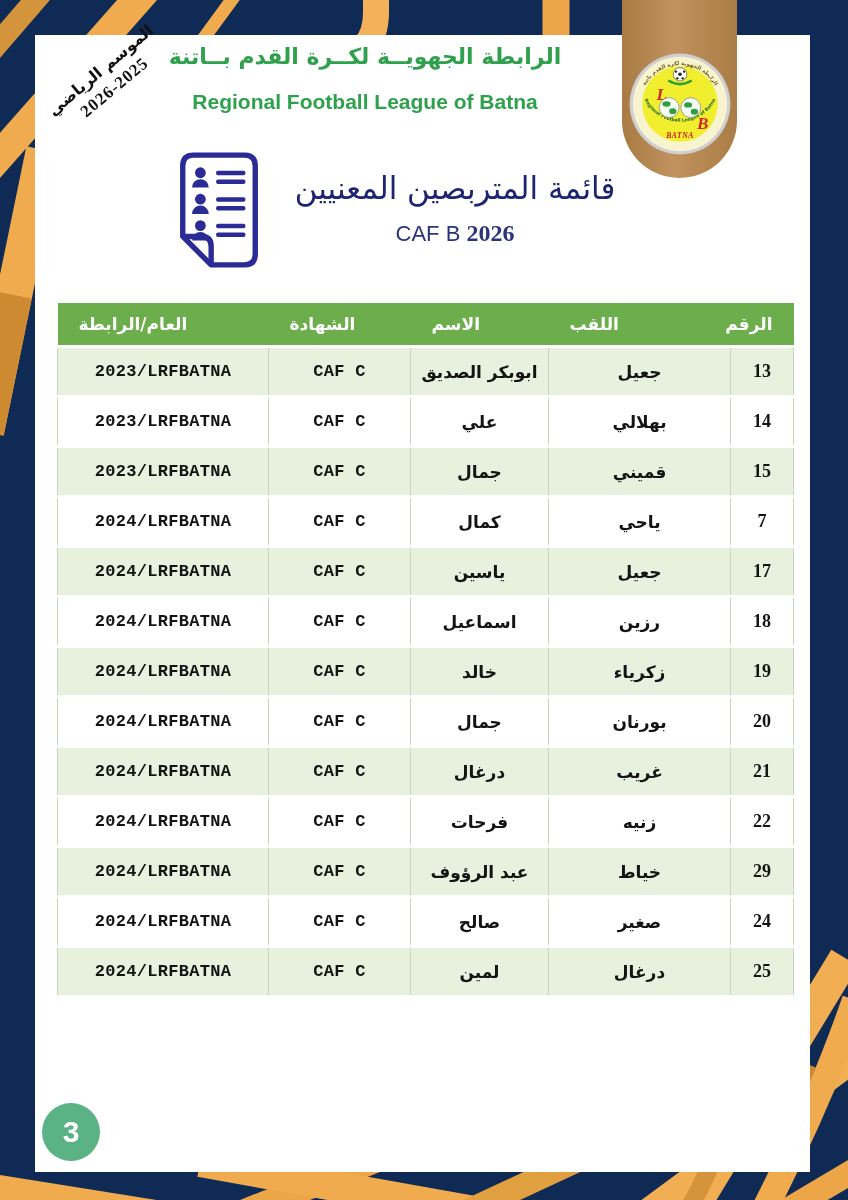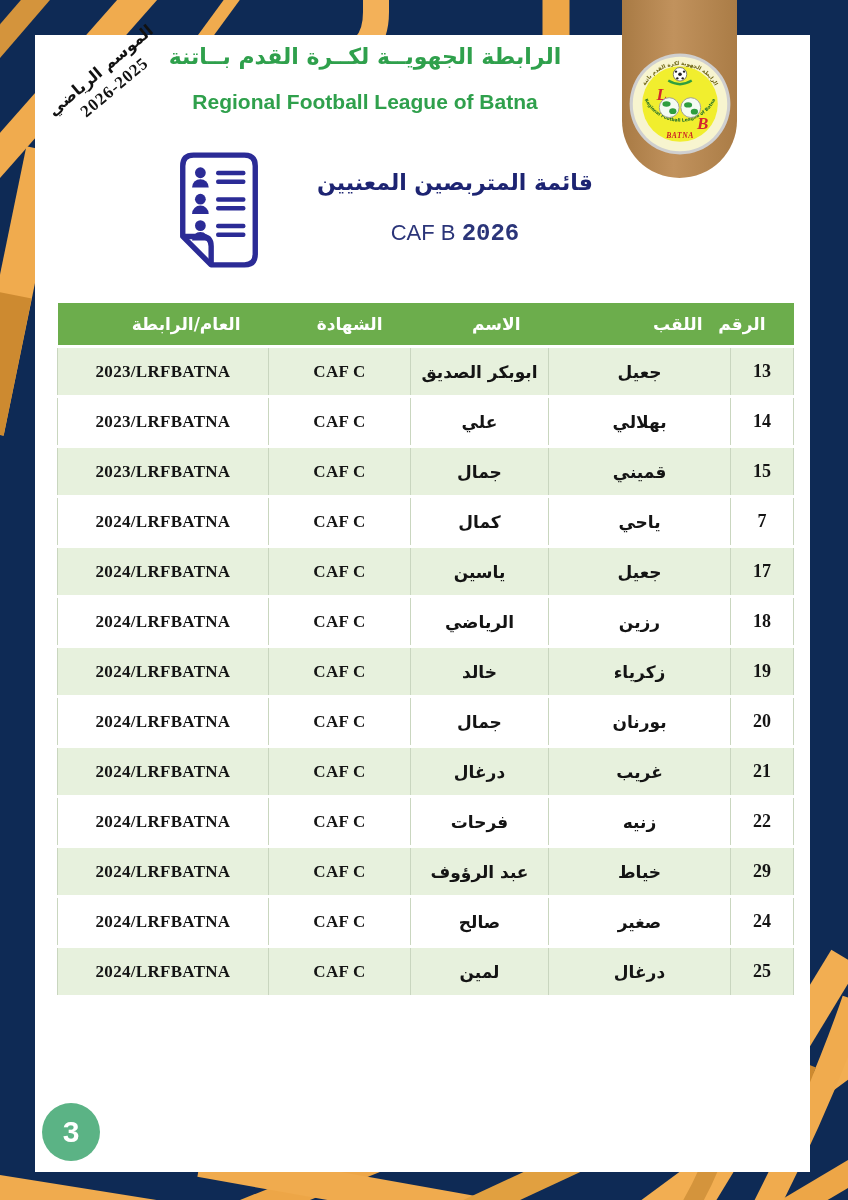--- a/index.html
+++ b/index.html
@@ -35,42 +35,42 @@
   .ribbon{
     position:absolute;left:622px;top:0;width:115px;height:178px;
     background:linear-gradient(90deg,#a87a44,#c1925d 45%,#aa7c46);
     border-radius:0 0 58px 58px;
   }
   .logo{position:absolute;left:626px;top:50px;width:108px;height:108px;}
   
   .doc-icon{position:absolute;left:170px;top:148px;width:98px;height:124px;}
   .doc-title{
     position:absolute;left:285px;top:170px;width:340px;text-align:center;
-    color:#1d2472;font-weight:bold;font-size:22px;white-space:nowrap;
+    color:#1d2472;font-weight:normal;font-size:31px;white-space:nowrap;
   }
   .doc-caf{
     position:absolute;left:285px;top:220px;width:340px;text-align:center;
     color:#2b3579;font-size:22px;font-family:"Liberation Sans",sans-serif;
   }
-  .doc-caf .year{font-family:Liberation Mono, monospace;font-weight:bold;font-size:24px;text-align:right;}
+  .doc-caf .year{font-family:Liberation Serif, serif;font-weight:bold;font-size:24px;text-align:right;}
   
   .tbl-wrap{position:absolute;left:57px;top:303px;width:736px;}
   table{width:100%;border-collapse:collapse;table-layout:fixed;direction:rtl;}
   thead th{
     background:#6cad4c;color:#fff;font-weight:bold;font-size:17px;
-    height:42px;padding:0 28px;border-bottom:3px solid #fff;text-align:right;
+    height:42px;padding:0 21px;border-bottom:3px solid #fff;text-align:left;
   }
   tbody td{
     height:45px;text-align:center;vertical-align:middle;
     font-weight:bold;font-size:17px;color:#141414;
     border-left:1px solid #c9d6bf;border-right:1px solid #c9d6bf;
     border-bottom:3px solid #ffffff;background:#ffffff;
   }
   tbody tr.alt td{background:#e7f1dd;}
-  td.ltr{direction:ltr;font-family:Liberation Serif, serif;letter-spacing:.3px;}
+  td.ltr{direction:ltr;font-family:Liberation Mono, monospace;letter-spacing:.3px;}
   td.c-num{font-family:"Liberation Serif",serif;font-size:18px;}
   
   .pagenum{
     position:absolute;left:42px;top:1103px;width:58px;height:58px;border-radius:50%;
     background:#5bb385;color:#fff;display:flex;align-items:center;justify-content:center;
     font-family:"Liberation Sans",sans-serif;font-weight:bold;font-size:30px;
   }
 </style>
 </head>
 <body>
@@ -227,21 +227,21 @@
         <tr class="alt">
     <td class="c-num">17</td>
     <td>جعيل</td>
     <td>ياسين</td>
     <td class="ltr">CAF C</td>
     <td class="ltr">2024/LRFBATNA</td>
   </tr>
         <tr>
     <td class="c-num">18</td>
     <td>رزين</td>
-    <td>الرياضي</td>
+    <td>اسماعيل</td>
     <td class="ltr">CAF C</td>
     <td class="ltr">2024/LRFBATNA</td>
   </tr>
         <tr class="alt">
     <td class="c-num">19</td>
     <td>زكرياء</td>
     <td>خالد</td>
     <td class="ltr">CAF C</td>
     <td class="ltr">2024/LRFBATNA</td>
   </tr>

